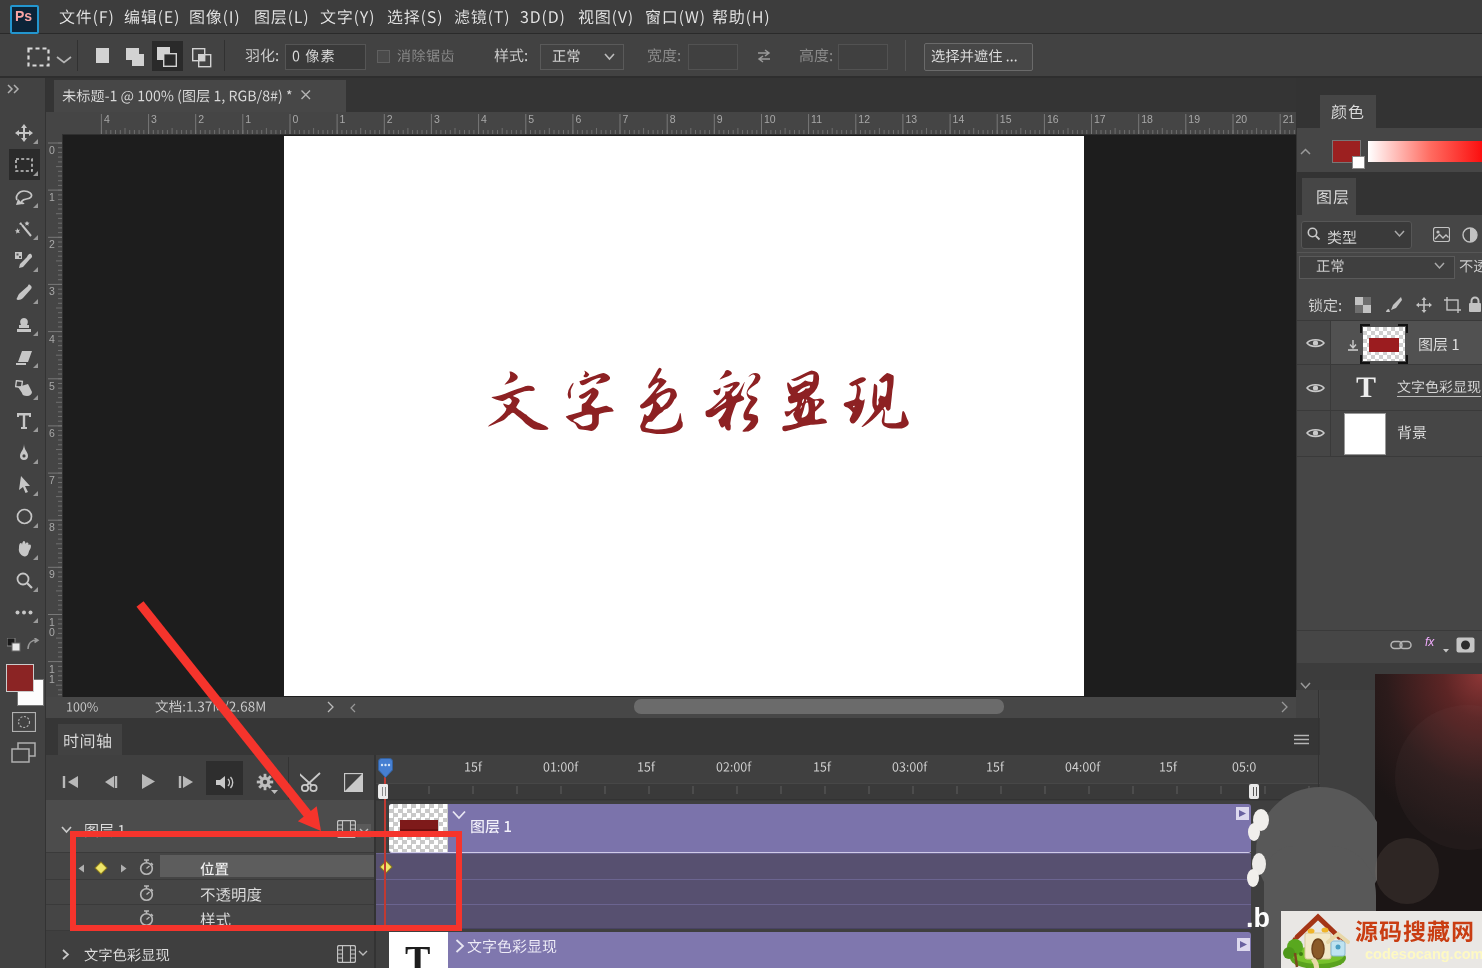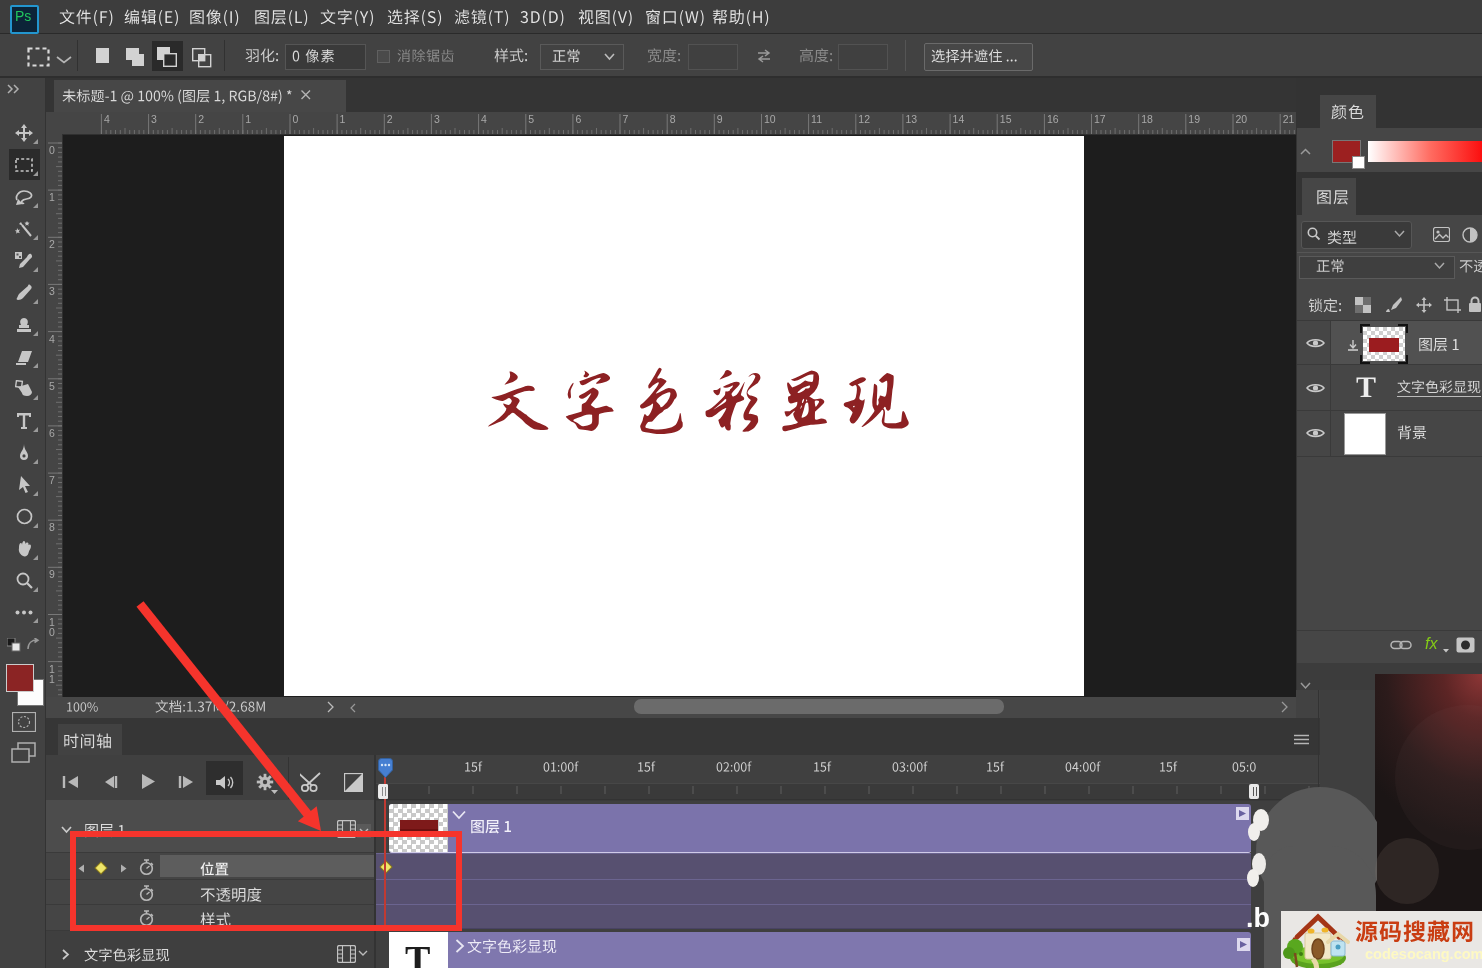--- a/index.html
+++ b/index.html
@@ -8,21 +8,21 @@
   .abs{position:absolute;}
   svg.t{position:absolute;overflow:visible;}
   .lat{position:absolute;white-space:pre;}
 </style>
 </head>
 <body>
 <div id="page">
 
   <div class="abs" style="left:0;top:0;width:1482px;height:33px;background:#3d3d3d;border-bottom:1px solid #2a2a2a;"></div>
   <div class="abs" style="left:10px;top:5px;width:25px;height:25px;background:#0c2438;border:2px solid #2396cf;border-radius:2px;"></div>
-  <div class="lat" style="left:15px;top:8px;font-size:14px;font-weight:normal;color:#22c55e;">Ps</div>
+  <div class="lat" style="left:15px;top:8px;font-size:14px;font-weight:bold;color:#fca5a5;">Ps</div>
 
   <div class="abs" style="left:0;top:34px;width:1482px;height:42px;background:#424242;border-bottom:2px solid #2e2e2e;"></div>
 
   <svg class="abs" style="left:27px;top:46px" width="23" height="21">
       <rect x="1.5" y="2.5" width="20" height="17" fill="none" stroke="#d9d9d9" stroke-width="2.2" stroke-dasharray="4,3"></rect>
     </svg>
   <svg class="abs" style="left:56px;top:56px;" width="16" height="8">
       <path d="M1 1 L8 6.5 L15 1" stroke="#b5b5b5" stroke-width="1.7" fill="none"></path>
     </svg>
   <div class="abs" style="left:77px;top:40px;width:1px;height:31px;background:#313131;"></div>
@@ -775,21 +775,21 @@
 
   <div class="abs" style="left:1397px;top:396px;width:84px;height:1px;background:#bbb;"></div>
 
   <div class="abs" style="left:1344px;top:413px;width:40px;height:40px;background:#fff;border:1px solid #999;"></div>
 
   <div class="abs" style="left:1297px;top:630px;width:185px;height:33px;background:#464646;border-top:1px solid #3a3a3a;"></div>
   <svg class="abs" style="left:1390px;top:639px" width="22" height="12">
       <rect x="1" y="2.5" width="11" height="7" rx="3.5" fill="none" stroke="#b5b5b5" stroke-width="1.5"></rect>
       <rect x="10" y="2.5" width="11" height="7" rx="3.5" fill="none" stroke="#b5b5b5" stroke-width="1.5"></rect>
     </svg>
-  <div class="lat" style="left:1425px;top:635px;font-size:16px;font-style:italic;color:#84cc16;">fx</div>
+  <div class="lat" style="left:1425px;top:635px;font-size:12px;font-style:italic;color:#f0abfc;">fx</div>
   <svg class="abs" style="left:1442px;top:648px" width="8" height="6">
       <path d="M1 1 L4 4.5 L7 1" fill="#c5c5c5"></path>
     </svg>
   <svg class="abs" style="left:1456px;top:637px" width="19" height="16">
       <rect x="0.5" y="0.5" width="18" height="15" rx="2" fill="#c5c5c5"></rect>
       <circle cx="9.5" cy="8" r="4.5" fill="#2c2c2c"></circle>
     </svg>
 
   <div class="abs" style="left:1297px;top:663px;width:185px;height:27px;background:#3c3c3c;"></div>
   <svg class="abs" style="left:1300px;top:682px" width="12" height="8">

